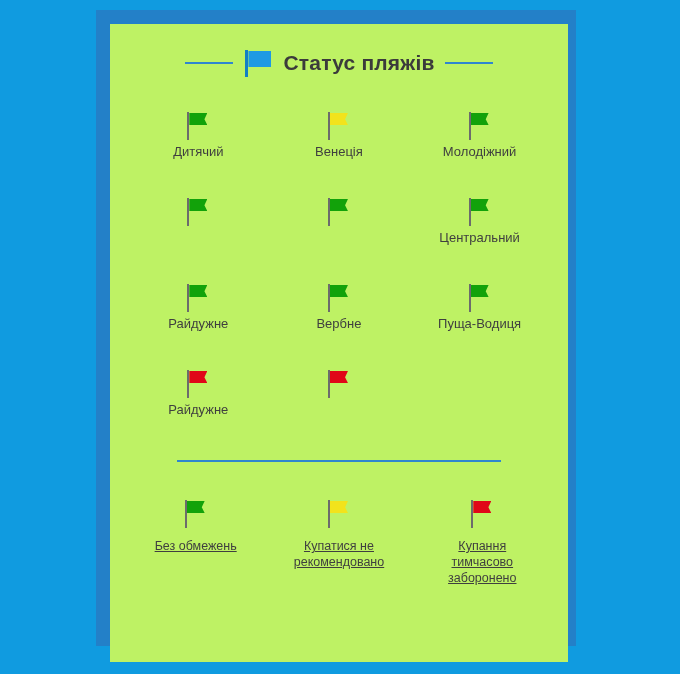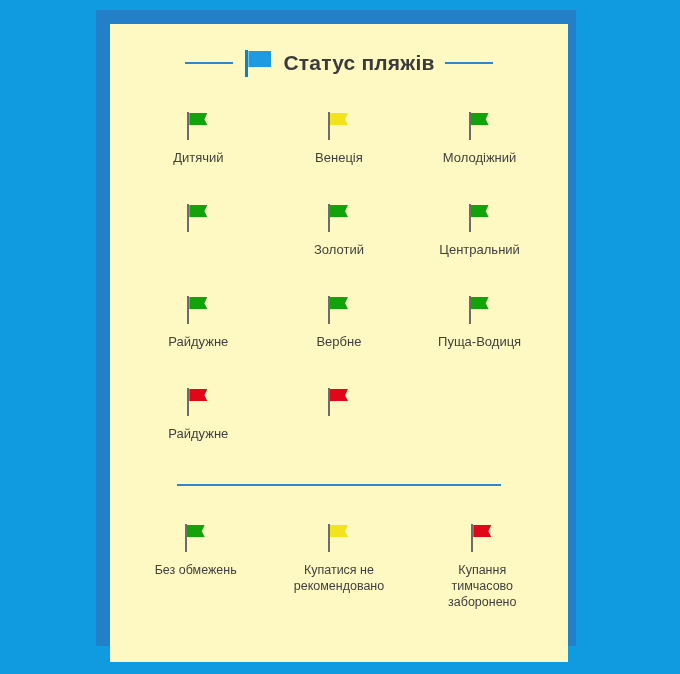--- a/index.html
+++ b/index.html
@@ -20,21 +20,21 @@
     width: 480px;
     height: 636px;
     background: #2380c8;
   }
   .card {
     position: absolute;
     left: 110px;
     top: 24px;
     width: 458px;
     height: 638px;
-    background: #fef9c3;
+    background: #bef264;
   }
   .header {
     display: flex;
     align-items: center;
     justify-content: center;
     gap: 10px;
     padding-top: 24px;
   }
   .rule {
     width: 48px;
@@ -80,21 +80,21 @@
   .beach {
     width: 33.33%;
     box-sizing: border-box;
     text-align: center;
     margin-bottom: 38px;
   }
   .beach-name {
     font-size: 13px;
     color: #3f3f3f;
     line-height: 16px;
-    margin-top: 6px;
+    margin-top: 0;
     padding: 0 6px;
   }
   .flag {
     display: inline-block;
     width: 26px;
     height: 28px;
     position: relative;
   }
   .flag .pole {
     position: absolute;
@@ -131,20 +131,21 @@
   .legend-item {
     width: 33.33%;
     text-align: center;
   }
   .legend-label {
     font-size: 12.5px;
     color: #3f3f3f;
     line-height: 16px;
     margin-top: 6px;
     padding: 0 16px;
+    text-decoration: underline;
   }
 </style>
 </head>
 <body>
 
 <div class="outer-frame"></div>
 
 <div class="card">
 
   <div class="header">
@@ -188,21 +189,20 @@
         <span class="pole"></span>
         <span class="cloth" style="background: rgb(18, 162, 10);"></span>
       </span>
     </div>
 
     <div class="beach">
       <span class="flag">
         <span class="pole"></span>
         <span class="cloth" style="background: rgb(18, 162, 10);"></span>
       </span>
-      <div class="beach-name">Золотий</div>
     </div>
 
     <div class="beach">
       <span class="flag">
         <span class="pole"></span>
         <span class="cloth" style="background: rgb(18, 162, 10);"></span>
       </span>
       <div class="beach-name">Центральний</div>
     </div>
 

